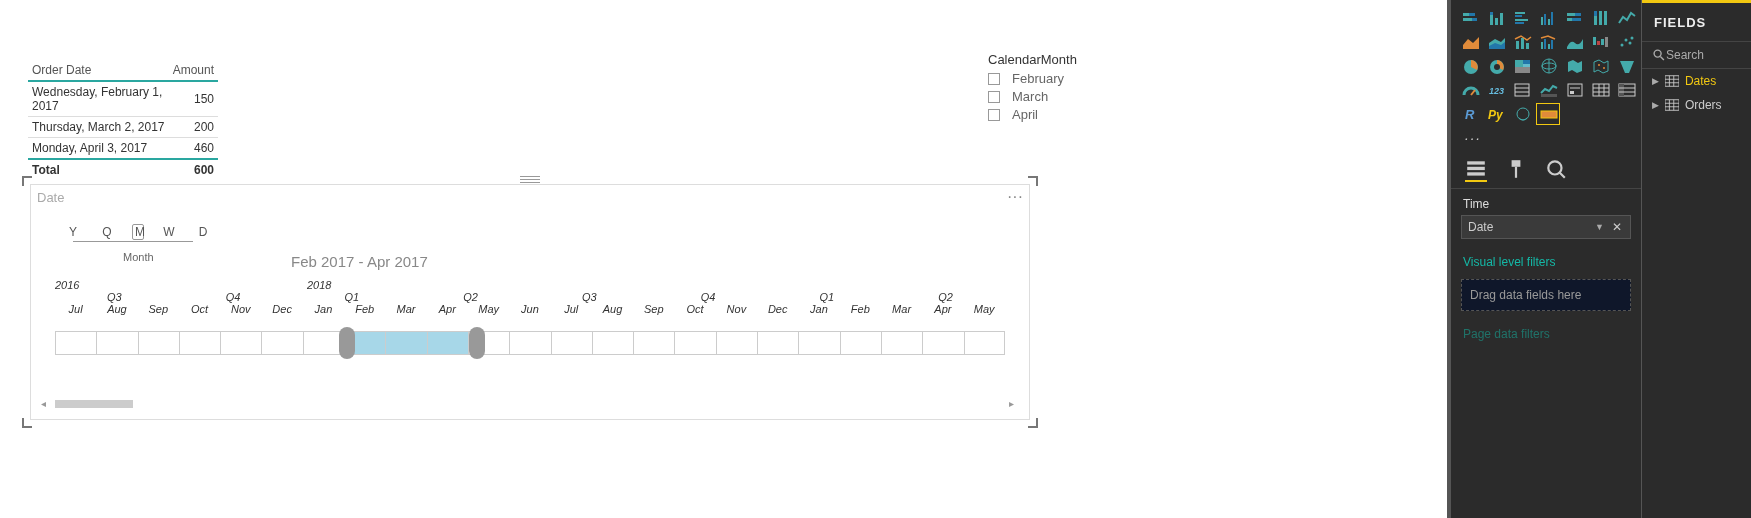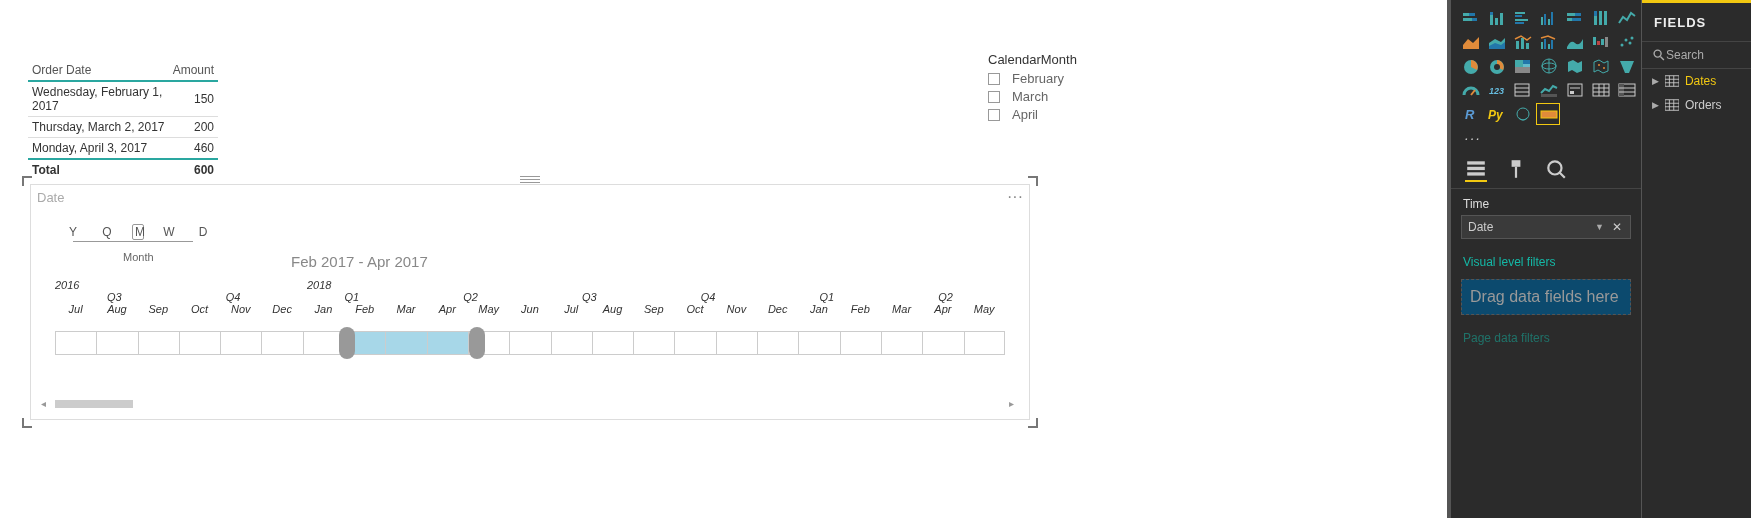--- a/index.html
+++ b/index.html
@@ -65,21 +65,21 @@
 .viz-grid .ellip { color:#ccc; font-size:14px; padding-left:3px; letter-spacing:1px;}
 .tool-tabs { display:flex; gap:18px; padding:6px 14px; border-bottom:1px solid #444; }
 .tool-tabs .tt { width:22px; height:24px; display:flex; align-items:center; justify-content:center; cursor:pointer; border-bottom:2px solid transparent; }
 .tool-tabs .tt.sel { border-bottom:2px solid #f2c811; }
 .well-label { padding:8px 12px 4px; font-size:12px; color:#ddd; }
 .well { margin:0 10px 10px; background:#3a3a3a; display:flex; align-items:center; justify-content:space-between; padding:4px 6px; font-size:12px; border:1px solid #555; }
 .well .x { color:#ccc; cursor:pointer; padding:0 2px;}
 .well .dd { color:#aaa; font-size:9px; margin-left:auto; margin-right:6px;}
 .filters-h { padding:10px 12px; font-size:13px; font-weight:600; letter-spacing:1px; color:#eee; border-top:1px solid #444;}
 .sub-h { padding:6px 12px; font-size:12px; color:#14b8a6; }
-.dropzone { margin:4px 10px 10px; padding:8px; border:1px dashed #555; color:#999; font-size:16px; background:#0c4a6e;}
+.dropzone { margin:4px 10px 10px; padding:8px; border:1px dashed #555; color:#999; font-size:12px; background:#0f172a;}
 .fields-pane { width:110px; background:#2b2b2b; color:#ccc; border-left:1px solid #555; display:flex; flex-direction:column; }
 .search { display:flex; align-items:center; padding:6px 10px; color:#aaa; font-size:12px; border-bottom:1px solid #444;}
 .field-item { display:flex; align-items:center; gap:6px; padding:5px 10px; font-size:12px; cursor:pointer;}
 .field-item .tri { font-size:9px; color:#aaa; }
 .field-item .tico { width:14px; height:12px; }
 .field-item.sel span.lab { color:#f2c811; }
 </style>
 </head>
 <body>
 

